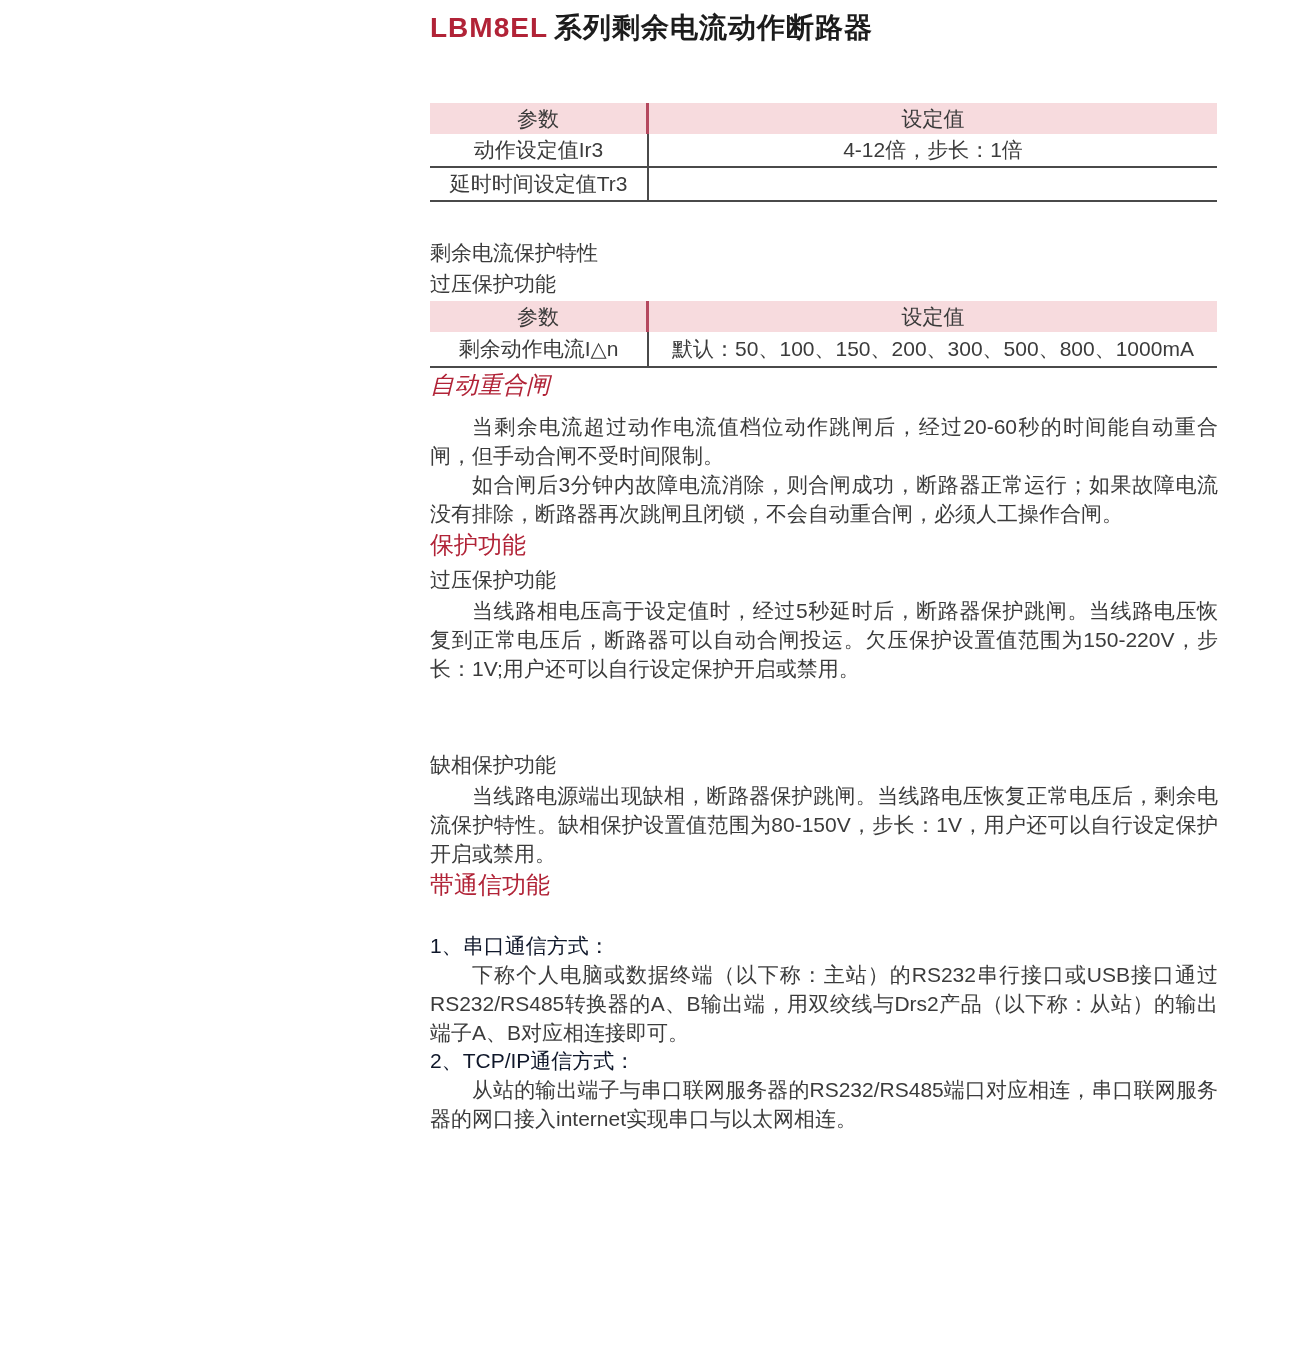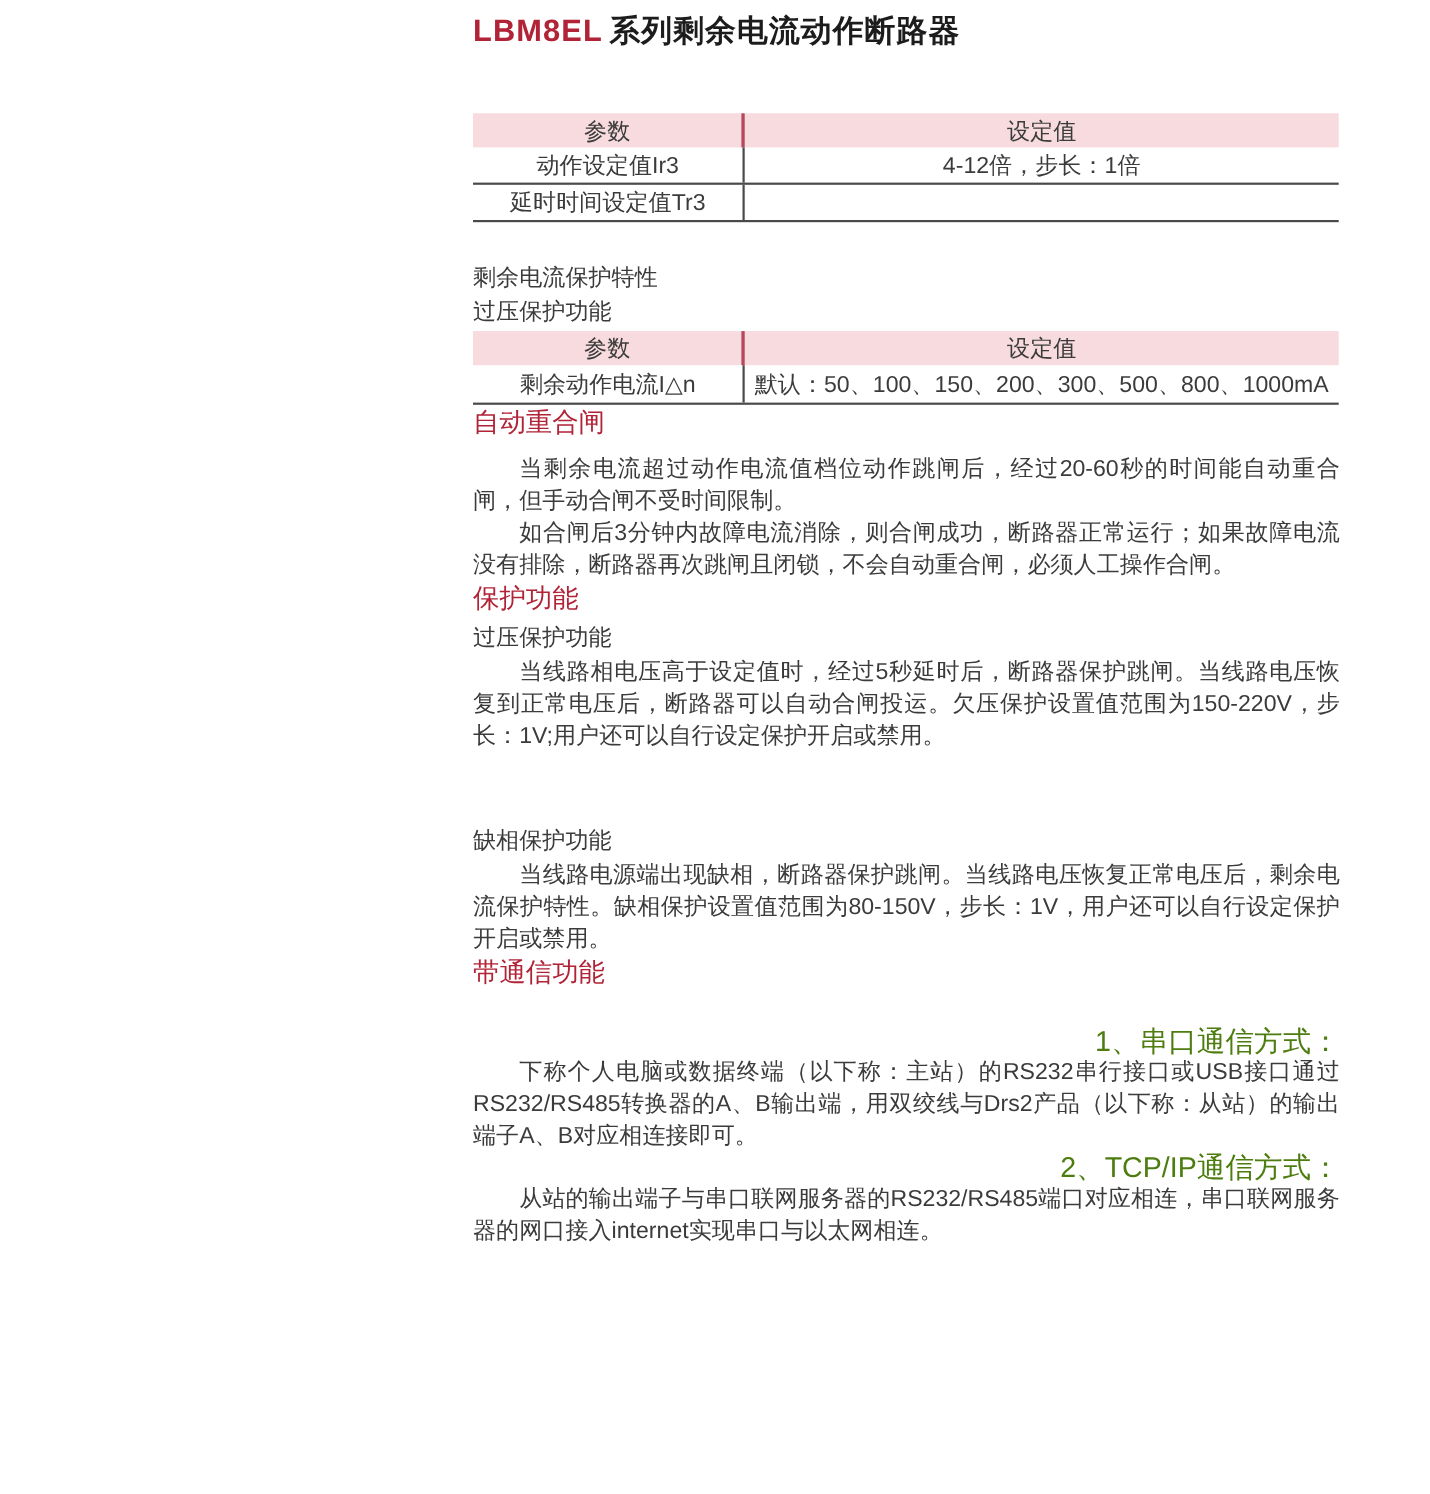--- a/index.html
+++ b/index.html
@@ -26,21 +26,21 @@
     letter-spacing: 1px;
     white-space: nowrap;
   }
   h1.page-title .brand { color: var(--accent-red, #b12337); margin-right: 6px; }
 
   
   .tbl { width: 787px; }
   .tbl1 { margin-top: 57px; }
   .tbl2 { margin-top: 2px; }
   .trow { display: flex; align-items: center; }
-  .c1 { width: 247px; text-align: center; }
+  .c1 { width: 219px; text-align: center; }
   .c2 { flex: 1; text-align: center; }
   .thead { background: var(--header-pink, #f7dbde); height: 31px; font-size: 21px; color: #3b3b3b; }
   .thead .c1 { border-right: 3px solid var(--divider-red, #b5485e); height: 100%; display: flex; align-items: center; justify-content: center; }
   .thead .c2 { height: 100%; display: flex; align-items: center; justify-content: center; }
   .tbody-row { height: 34px; font-size: 21px; border-bottom: 2px solid var(--border-dark, #4a4a4a); }
   .tbl2 .tbody-row { height: 36px; }
   .tbody-row .c1 { border-right: 2px solid var(--border-dark, #4a4a4a); height: 100%; display: flex; align-items: center; justify-content: center; }
   .tbody-row .c2 { height: 100%; display: flex; align-items: center; justify-content: center; }
 
   p { margin: 0; }
@@ -48,40 +48,40 @@
   .note1 { margin-top: 36px; }
   .note2 { margin-top: 1px; }
 
   h2.sec {
     margin: 0;
     font-size: 24px;
     line-height: 33px;
     font-weight: 400;
     color: var(--accent-red, #b12337);
   }
-  .sec-auto    { margin-top: 50px; }
+  .sec-auto    { margin-top: 50px; font-style: italic; }
   .sec-protect { margin-top: 45px; }
   .sec-comm    { margin-top: 38px; }
 
   .body-p {
     font-size: 21px;
     line-height: 29px;
     color: #3b3b3b;
     text-align: justify;
   }
   .indent { text-indent: 2em; }
   .p-after-h2 { margin-top: 11px; }
 
   .subhead { font-size: 21px; line-height: 28px; color: #3b3b3b; }
   .subhead1 { margin-top: 5px; }
   .subhead2 { margin-top: 45px; }
   .subhead3 { margin-top: 68px; }
   .sub-body { margin-top: 2px; }
 
-  .list-title { font-size: 26px; line-height: 28px; color: #4d7c0f; margin-top: 0; text-align: right; }
+  .list-title { font-size: 21px; line-height: 28px; color: #0f172a; margin-top: 0; }
   .list-title1 { margin-top: 31px; }
 </style>
 </head>
 <body>
 
 <div class="content">
 
   <h1 class="page-title"><span class="brand">LBM8EL</span><span>系列剩余电流动作断路器</span></h1>
 
   <div class="tbl tbl1">

